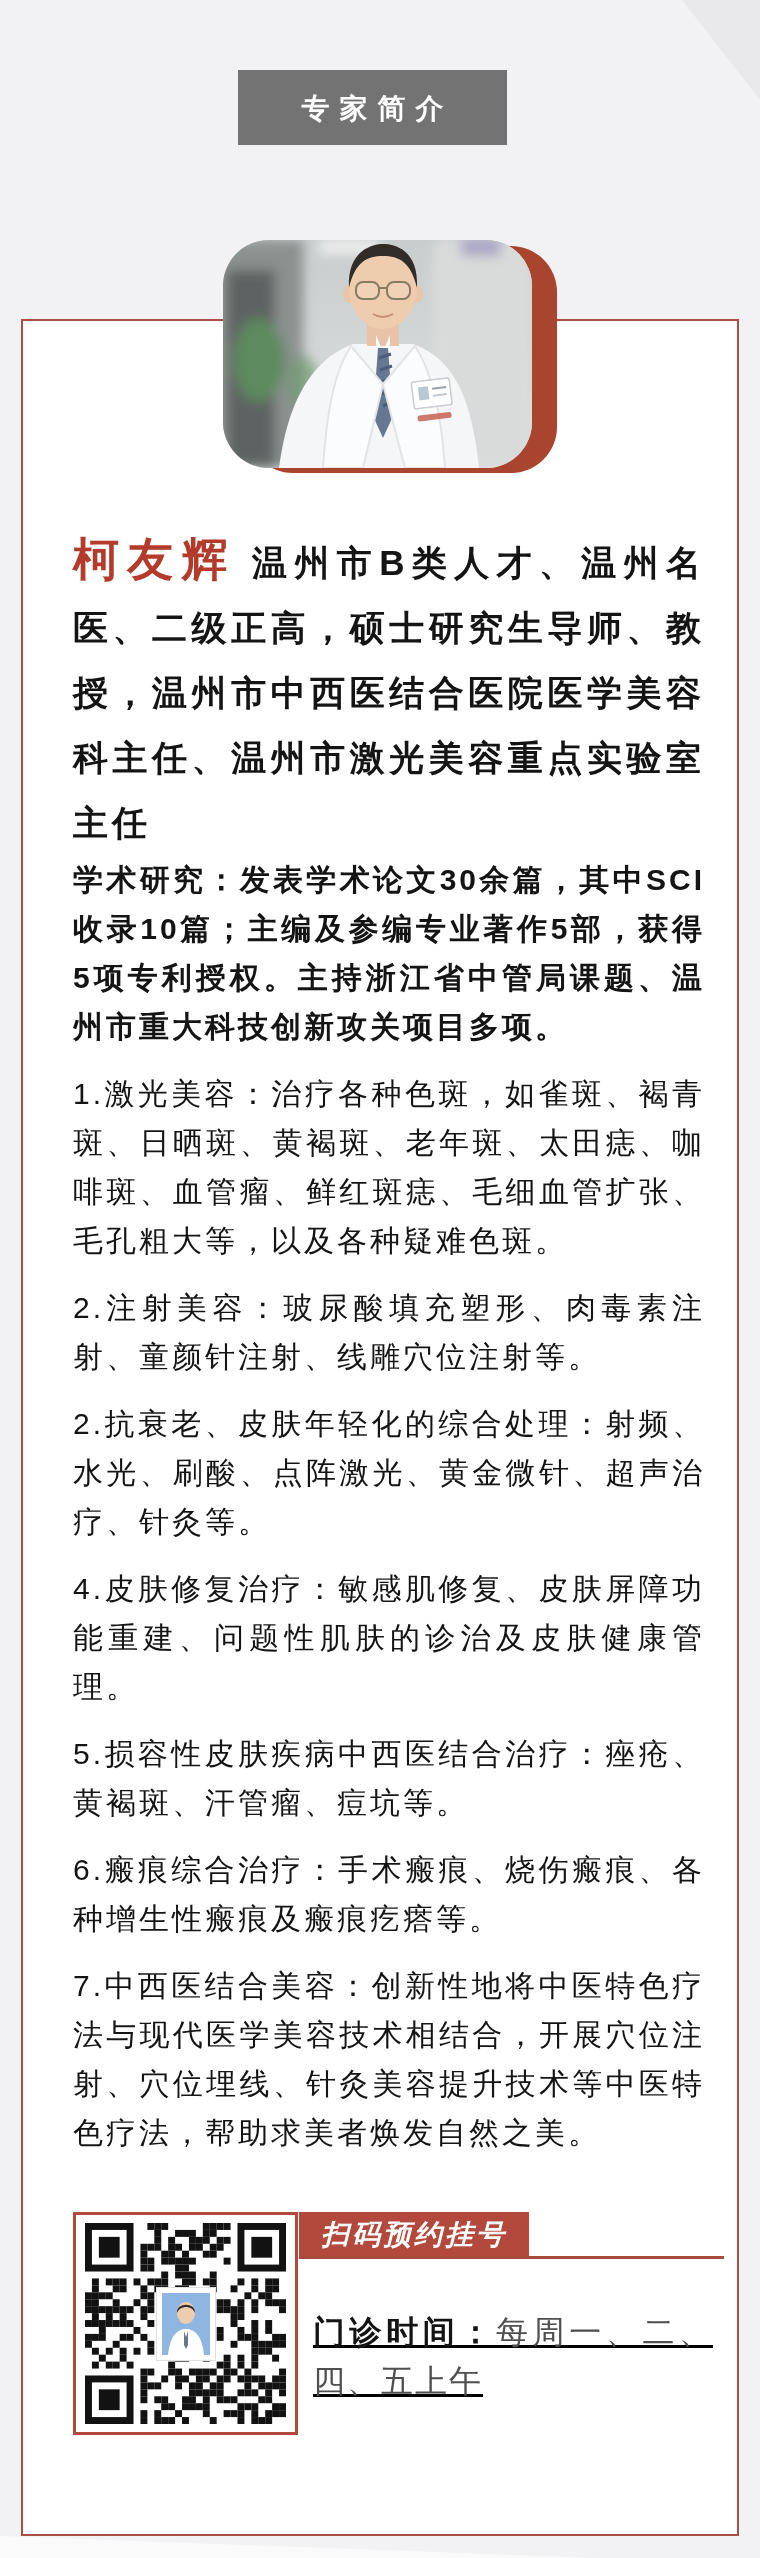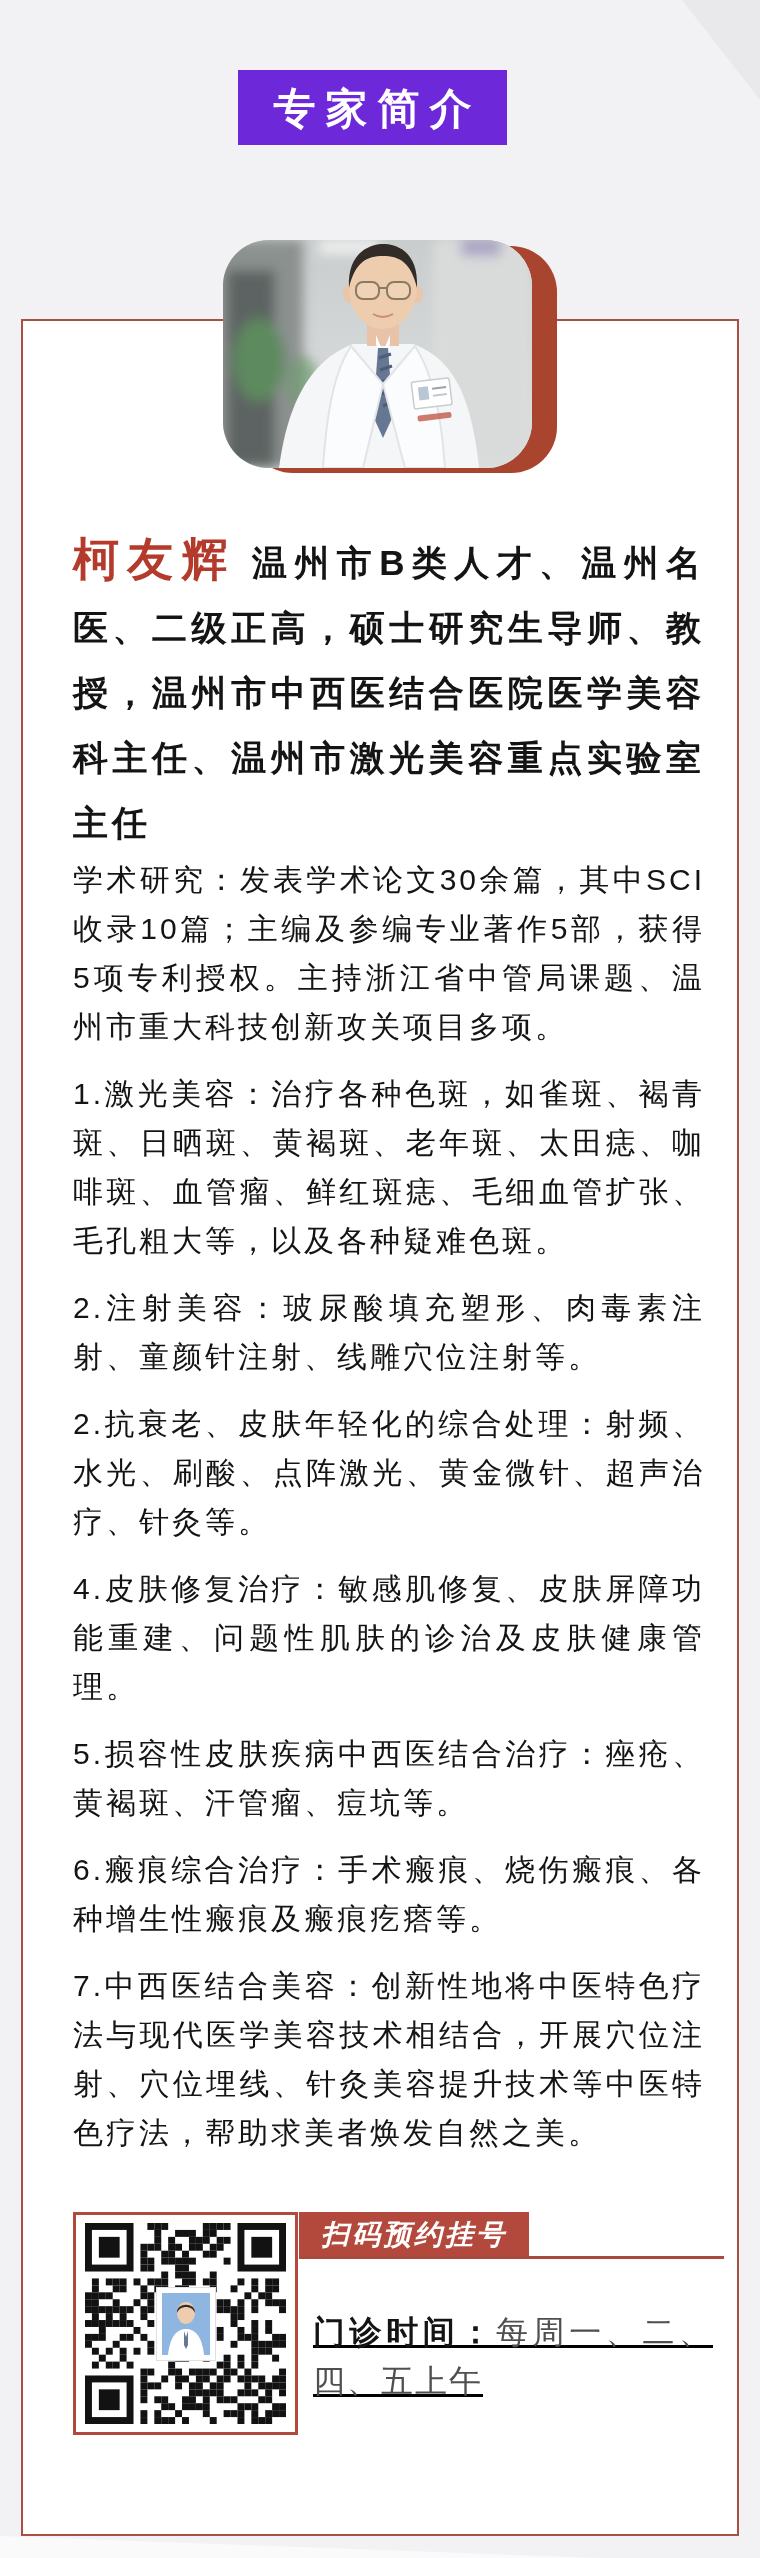--- a/index.html
+++ b/index.html
@@ -11,22 +11,22 @@
   .corner-tr{
     position:absolute;top:0;right:0;width:78px;height:100px;
     background:#e9e9ec;clip-path:polygon(0 0,100% 0,100% 100%);
   }
   .corner-bl{
     position:absolute;left:0;bottom:0;width:600px;height:22px;
     background:#fafafb;clip-path:polygon(0 0,100% 100%,0 100%);
   }
   .title-badge{
     position:absolute;left:238px;top:70px;width:269px;height:75px;
-    background:#6d28d9;color:#ffffff;z-index:4;
-    font-size:42px;font-weight:bold;letter-spacing:10px;text-indent:10px;
+    background:#737373;color:#ffffff;z-index:4;
+    font-size:28px;font-weight:bold;letter-spacing:10px;text-indent:10px;
     text-align:center;line-height:77px;
   }
   .photo-shadow{
     position:absolute;left:247px;top:246px;width:310px;height:227px;
     background:#a9442f;border-radius:46px;z-index:2;
   }
   .photo{
     position:absolute;left:223px;top:240px;width:309px;height:228px;
     border-radius:46px;overflow:hidden;background:#c6cacb;z-index:3;
   }
@@ -41,21 +41,21 @@
     letter-spacing:4px;text-align:justify;color:#141414;
   }
   .doctor-name{
     font-size:46px;color:#b43a2b;letter-spacing:5px;margin-right:16px;
     font-weight:bold;
   }
   .para{
     margin:0 0 18px 0;font-size:30px;line-height:49px;letter-spacing:3px;
     text-align:justify;color:#141414;
   }
-  .para.first{margin-top:0;}
+  .para.first{margin-top:0;font-weight:bold;}
   .booking{margin-top:55px;display:flex;align-items:flex-start;}
   .qr-box{
     width:219px;height:217px;border:3px solid #b14a3c;background:#ffffff;
     box-sizing:content-box;flex:0 0 auto;position:relative;padding:0;
   }
   .qr-inner{position:absolute;left:9px;top:8px;right:9px;bottom:8px;}
   .qr-inner svg{width:100%;height:100%;display:block;}
   .qr-portrait{
     position:absolute;left:50%;top:50%;transform:translate(-50%,-50%);
     width:48px;height:62px;background:#8fb6e0;border:5px solid #ffffff;

